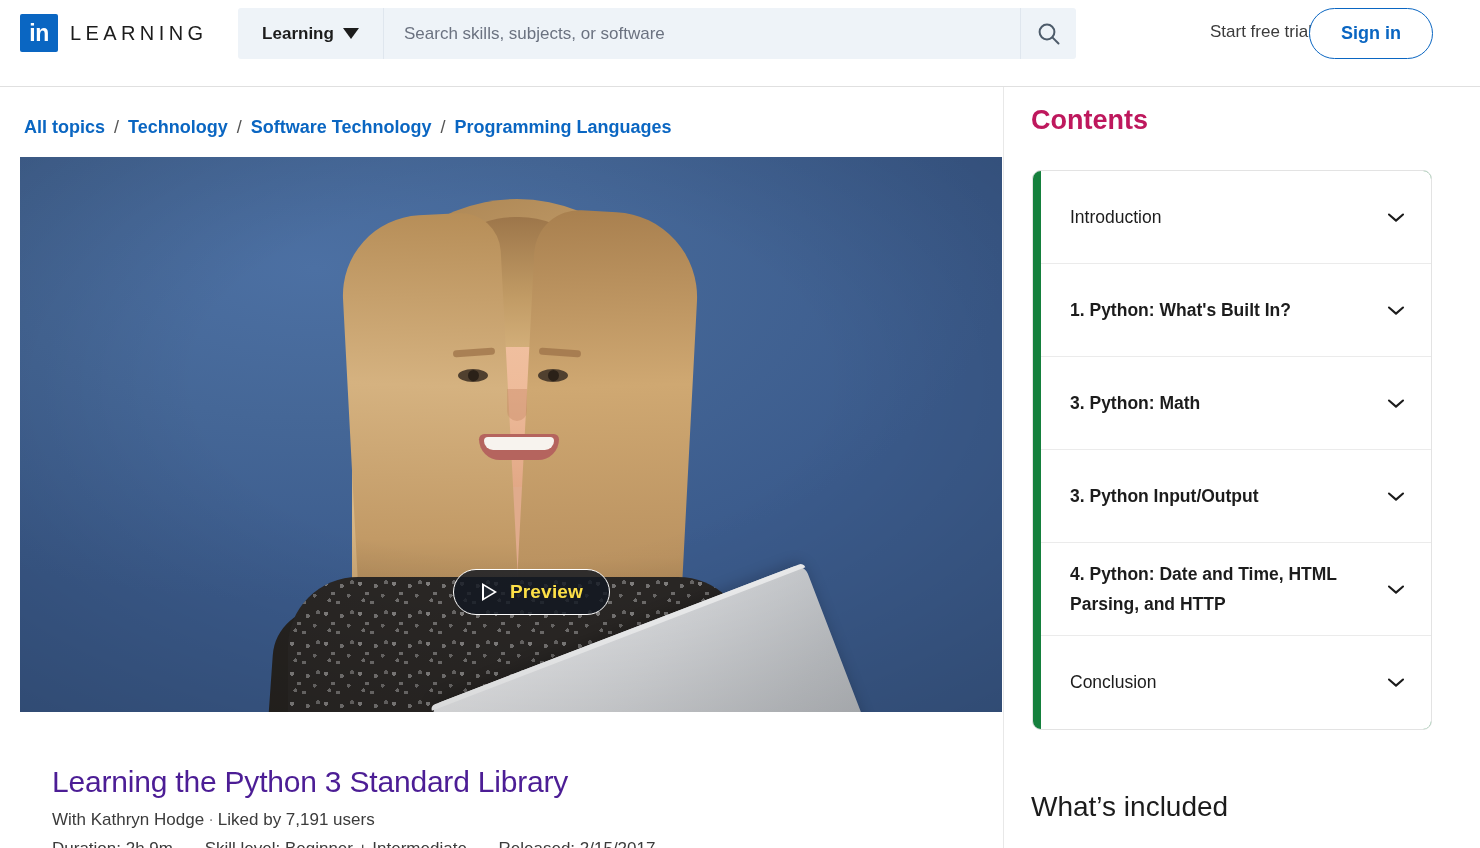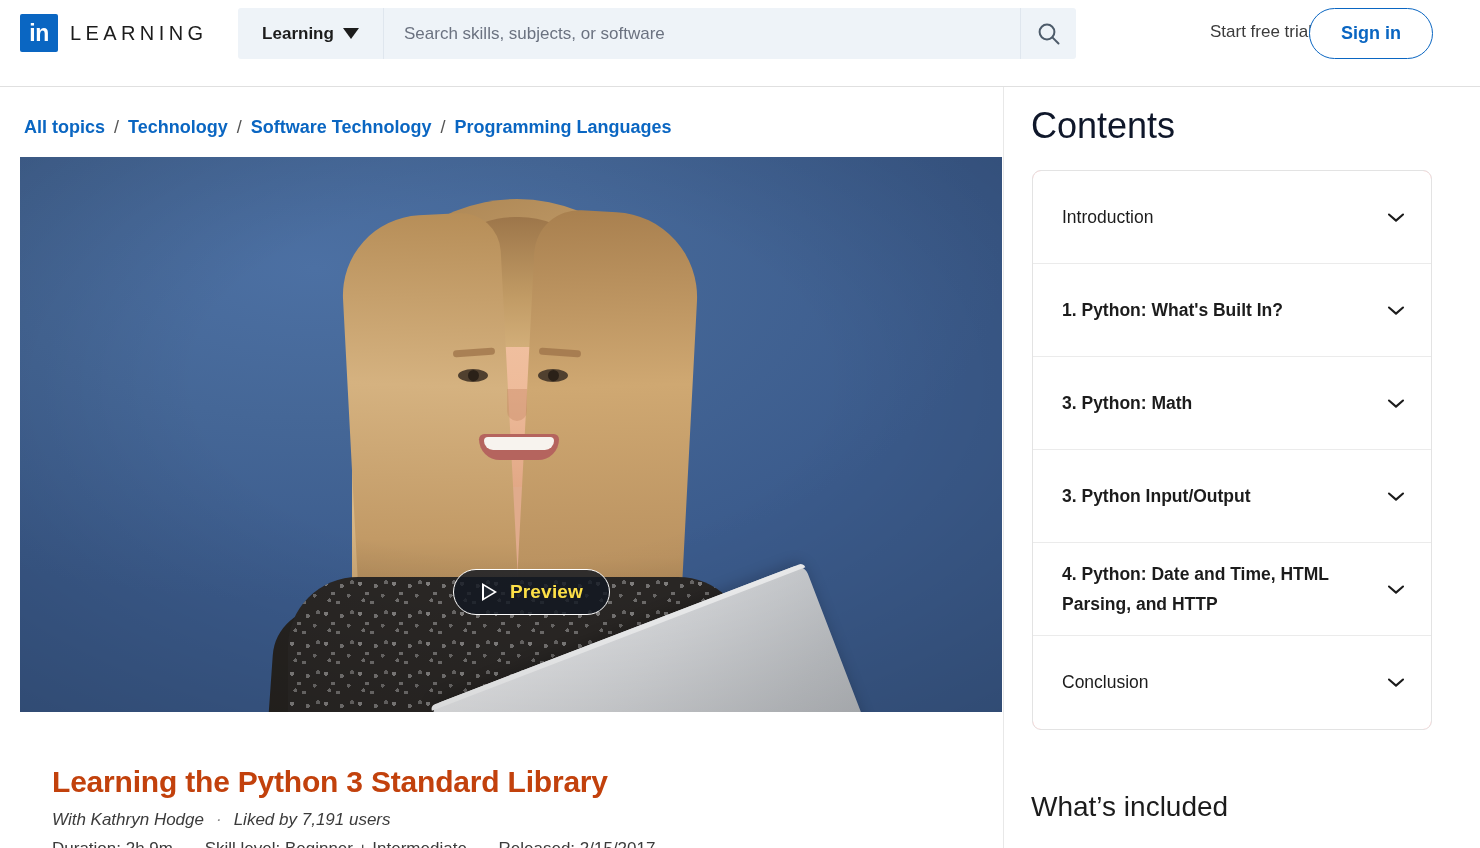--- a/index.html
+++ b/index.html
@@ -282,49 +282,50 @@
     width: 0; height: 0;
     border-top: 6.5px solid transparent;
     border-bottom: 6.5px solid transparent;
     border-left: 10px solid rgba(18,24,34,0.95);
   }
   .preview-label { color: #fde047; font-size: 19px; font-weight: 600; letter-spacing: .2px; }
 
   
   .course-title {
     position: absolute; left: 52px; top: 678px;
-    font-size: 30px; font-weight: 700; color: #c2410c;
+    font-size: 30px; font-weight: 400; color: #4c1d95;
     letter-spacing: -0.2px;
     text-align: center;
   }
   .course-byline {
     position: absolute; left: 52px; top: 723px;
     font-size: 17px; color: #3b3b3b;
-    display: flex; gap: 12px; align-items: baseline; font-style: italic;
+    display: flex; gap: 4px; align-items: baseline;
   }
   .course-meta {
     position: absolute; left: 52px; top: 752px;
     font-size: 17px; color: #3b3b3b;
     display: flex; gap: 13px; align-items: baseline;
   }
   .dot-sep { color: #8a8a8a; }
 
   
   .col-right { position: absolute; left: 1004px; top: 0; width: 476px; height: 761px; }
   .contents-heading {
     position: absolute; left: 27px; top: 18px;
-    font-size: 36px; font-weight: 400; color: #0f172a;
+    font-size: 27px; font-weight: 700; color: #be185d;
   }
   .toc-card {
     position: absolute; left: 28px; top: 83px;
     width: 400px;
     border: 1px solid #e3e3e3;
     border-radius: 9px;
-    background: #fca5a5;
+    background: #15803d;
     overflow: hidden;
+    padding-left: 8px;
   }
   .toc-item {
     height: 93px;
     border-bottom: 1px solid #ebebeb;
     display: flex; align-items: center; justify-content: space-between;
     padding: 0 26px 0 29px;
     cursor: pointer;
     background: #ffffff;
   }
   .toc-item:last-child { border-bottom: none; gap: 16px; }

